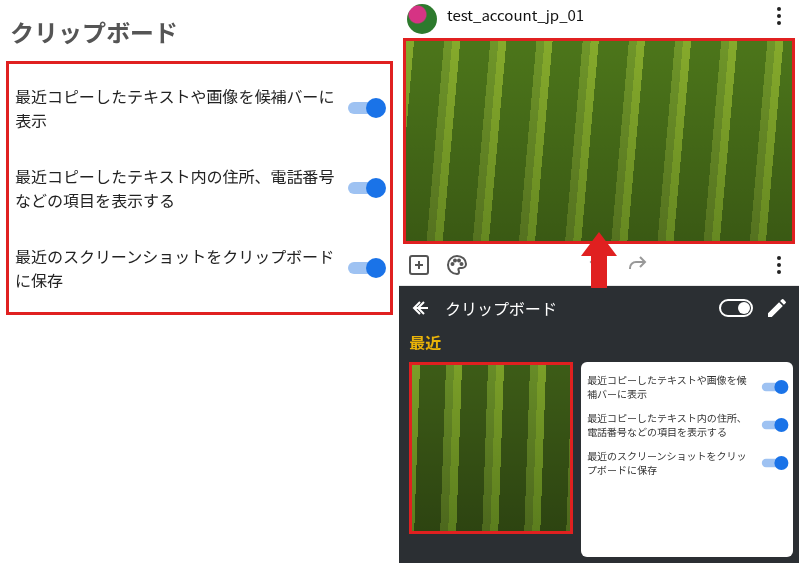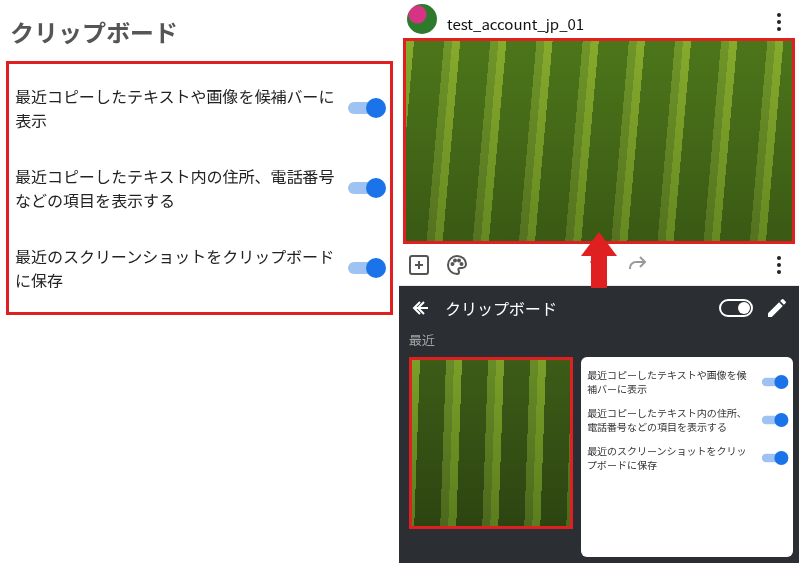--- a/index.html
+++ b/index.html
@@ -11,21 +11,21 @@
 .page-title { font-size: 24px; color: #555; padding: 6px 4px 12px 4px; }
 .settings-box { border: 3px solid #e02020; padding: 8px 6px 8px 6px; }
 .setting-row { display: flex; align-items: center; justify-content: space-between; padding: 12px 0; }
 .setting-row + .setting-row { margin-top: 8px; }
 .setting-label { font-size: 16px; line-height: 1.5; color: #222; flex: 1; padding-right: 6px; }
 .toggle { width: 36px; height: 20px; position: relative; flex: 0 0 auto; }
 .toggle .track { position: absolute; top: 4px; left: 0; width: 34px; height: 12px; background: #9ec2f2; border-radius: 6px; }
 .toggle .thumb { position: absolute; top: 0; right: -2px; width: 20px; height: 20px; background: #1a73e8; border-radius: 50%; }
 
 
-.account-row { display: flex; align-items: flex-end; padding: 4px 8px; height: 38px; }
+.account-row { display: flex; align-items: flex-start; padding: 4px 8px; height: 38px; }
 .avatar { width: 30px; height: 30px; border-radius: 50%; margin-right: 10px; background: radial-gradient(circle at 35% 35%, #d63384 0 30%, #2d7a2d 35% 100%); flex: 0 0 auto; }
 .account-name { font-size: 15px; color: #111; flex: 1; }
 .more-v { width: 24px; height: 24px; display: flex; flex-direction: column; align-items: center; justify-content: center; gap: 3px; }
 .more-v span { width: 4px; height: 4px; background: #222; border-radius: 50%; }
 
 
 .feed-box { border: 3px solid #e02020; margin: 0 4px; height: 206px; position: relative; overflow: hidden; }
 .bamboo { width: 100%; height: 100%; background:
   linear-gradient(180deg, rgba(255,255,255,0.25), rgba(0,0,0,0.05)),
   repeating-linear-gradient(95deg, #6b8e23 0 8px, #3d5e15 8px 38px, #597821 38px 46px),
@@ -40,21 +40,21 @@
 
 .toolbar { height: 42px; display: flex; align-items: center; padding: 0 8px; gap: 14px; border-bottom: 1px solid #e8e8e8; }
 .toolbar .spacer { flex: 1; }
 .ticon { width: 24px; height: 24px; color: #444; }
 
 
 .kbd-header { background: #2b2f33; color: #fff; height: 44px; display: flex; align-items: center; padding: 0 10px; gap: 12px; }
 .kbd-title { font-size: 16px; flex: 1; }
 .pill-toggle { width: 34px; height: 18px; border: 2px solid #fff; border-radius: 10px; position: relative; }
 .pill-toggle::after { content: ""; position: absolute; right: 1px; top: 1px; width: 12px; height: 12px; background: #fff; border-radius: 50%; }
-.recent-label { background: #2b2f33; color: #a3a3a3; font-size: 13px; padding: 0 10px 4px 10px; }
+.recent-label { background: #2b2f33; color: #eab308; font-size: 16px; padding: 0 10px 4px 10px; font-weight: bold; }
 
 
 .clip-row { background: #2b2f33; display: flex; padding: 4px 6px 6px 10px; gap: 8px; flex: 1; }
 .clip-img-box { border: 3px solid #e02020; width: 164px; height: 172px; overflow: hidden; }
 .clip-img-box .bamboo2 { width: 100%; height: 100%; background:
   linear-gradient(180deg, rgba(255,255,255,0.15), rgba(0,0,0,0.15)),
   repeating-linear-gradient(92deg, #6b8e23 0 8px, #355014 8px 34px, #5a7a22 34px 42px),
   radial-gradient(ellipse at 30% 70%, #e8b34a 0 40px, transparent 44px),
   linear-gradient(0deg, #6b4a2a 0 18%, transparent 18%),
   #365615;

